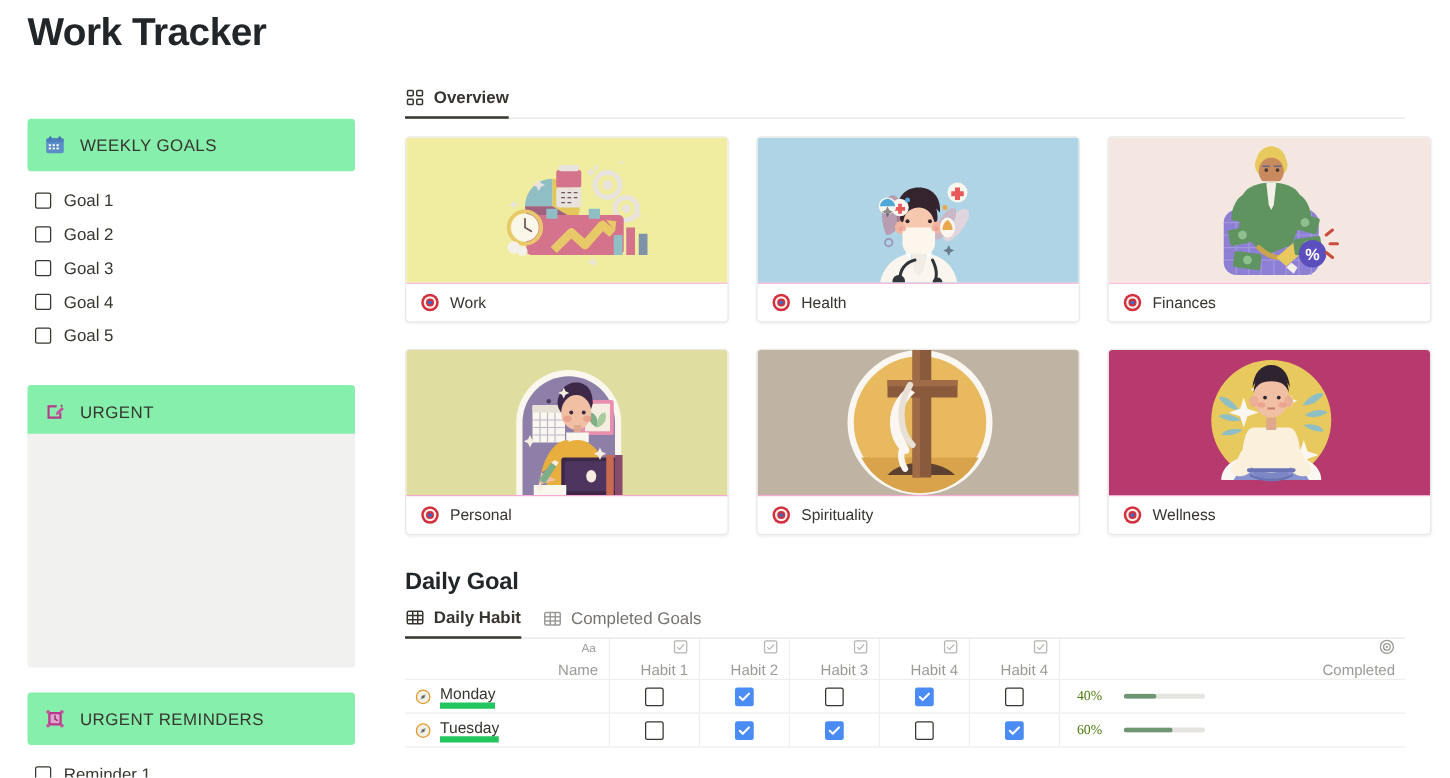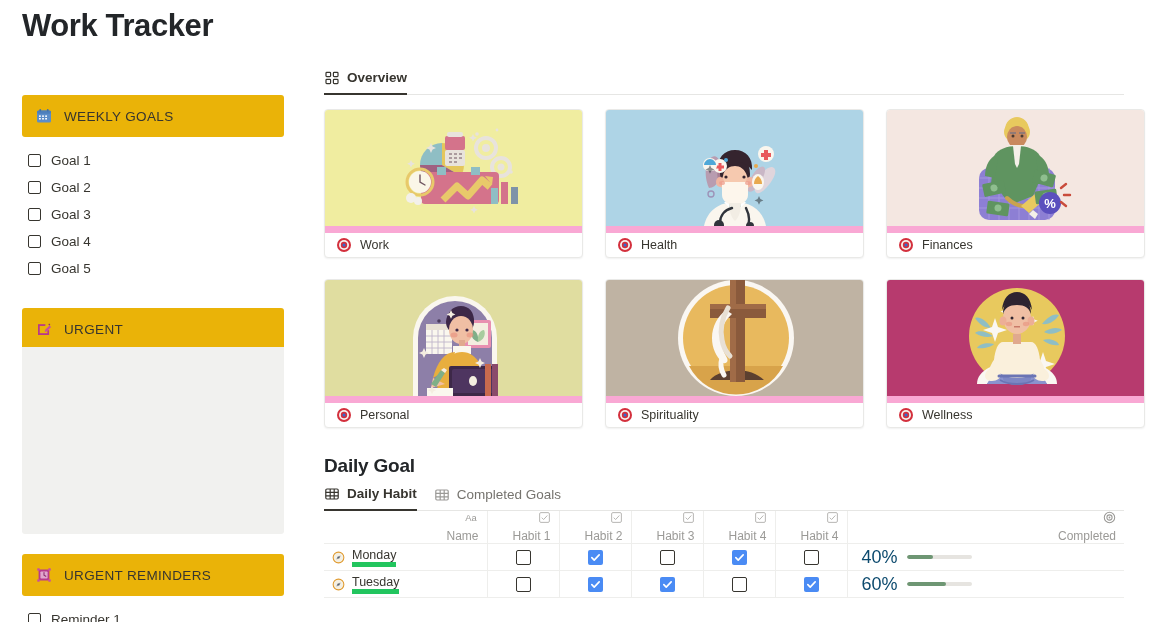--- a/index.html
+++ b/index.html
@@ -16,21 +16,21 @@
   .page-title {
     position: absolute; left: 22px; top: 8px;
     font-size: 31px; font-weight: bold; letter-spacing: -0.4px;
     color: #232629;
   }
 
   
   .sidebar { position: absolute; left: 22px; top: 95px; width: 262px; }
 
   .sec-head {
-    background: #eab308; border-radius: 3px;
+    background: #86efac; border-radius: 3px;
     height: 42px; display: flex; align-items: center; padding: 0 14px;
     gap: 12px;
   }
   .sec-head .lbl {
     font-size: 13.5px; letter-spacing: 0.35px; color: #37352f;
   }
   .ico { width: 16px; height: 16px; flex: 0 0 16px; display:block; }
 
   .check-list { padding: 10px 0 2px 6px; }
   .check-row { display: flex; align-items: center; gap: 10px; height: 27px; }
@@ -58,21 +58,21 @@
   .tab.active { border-bottom: 2px solid #37352f; font-weight: bold; margin-bottom: -1px; }
   .tab.dim { color: #75736e; }
 
   
   .gallery { display: grid; grid-template-columns: repeat(3, 259px);
              gap: 21px 22px; margin-top: 14px; }
   .card { border: 1px solid #e9e9e7; border-radius: 4px; overflow: hidden;
           background: #fff; box-shadow: 0 1px 2px rgba(15,15,15,0.06); }
   .card-img { height: 116px; position: relative; overflow: hidden; }
   .card-foot { height: 31px; display: flex; align-items: center;
-               gap: 8px; padding: 0 11px; border-top: 7px solid #f9a8d4; }
+               gap: 8px; padding: 0 11px; border-top: 1px solid #f9a8d4; }
   .card-foot .txt { font-size: 12.5px; color: #37352f; }
 
   
   .dg-title { margin-top: 27px; font-size: 19px; font-weight: bold;
               letter-spacing: -0.2px; color: #232629; }
 
   .table-tabbar { display: flex; align-items: flex-end; gap: 17px;
                   border-bottom: 1px solid #e6e6e4; height: 30px; margin-top: 4px; }
 
   
@@ -89,21 +89,21 @@
 
   .cb-big { width: 15px; height: 15px; border: 1.6px solid #37352f;
             border-radius: 2px; background: #fff; display: inline-block;
             vertical-align: middle; }
   .cb-on { width: 15px; height: 15px; border-radius: 2px; background: #4A8BF4;
            display: inline-flex; align-items: center; justify-content: center;
            vertical-align: middle; }
   .cb-on svg { display: block; }
 
   .prog { display: flex; align-items: center; gap: 9px; }
-  .prog .pct { font-size: 18px; color: #0c4a6e; min-width: 28px; }
+  .prog .pct { font-size: 11px; color: #4d7c0f; min-width: 28px; font-family: Liberation Serif, serif; }
   .bar { width: 65px; height: 4px; border-radius: 3px; background: #e6e4e0; overflow: hidden; }
   .bar > i { display: block; height: 100%; background: #6e9673; border-radius: 3px; }
 </style>
 </head>
 <body>
 
 <div id="root">
 
   <div class="page-title">Work Tracker</div>
 

